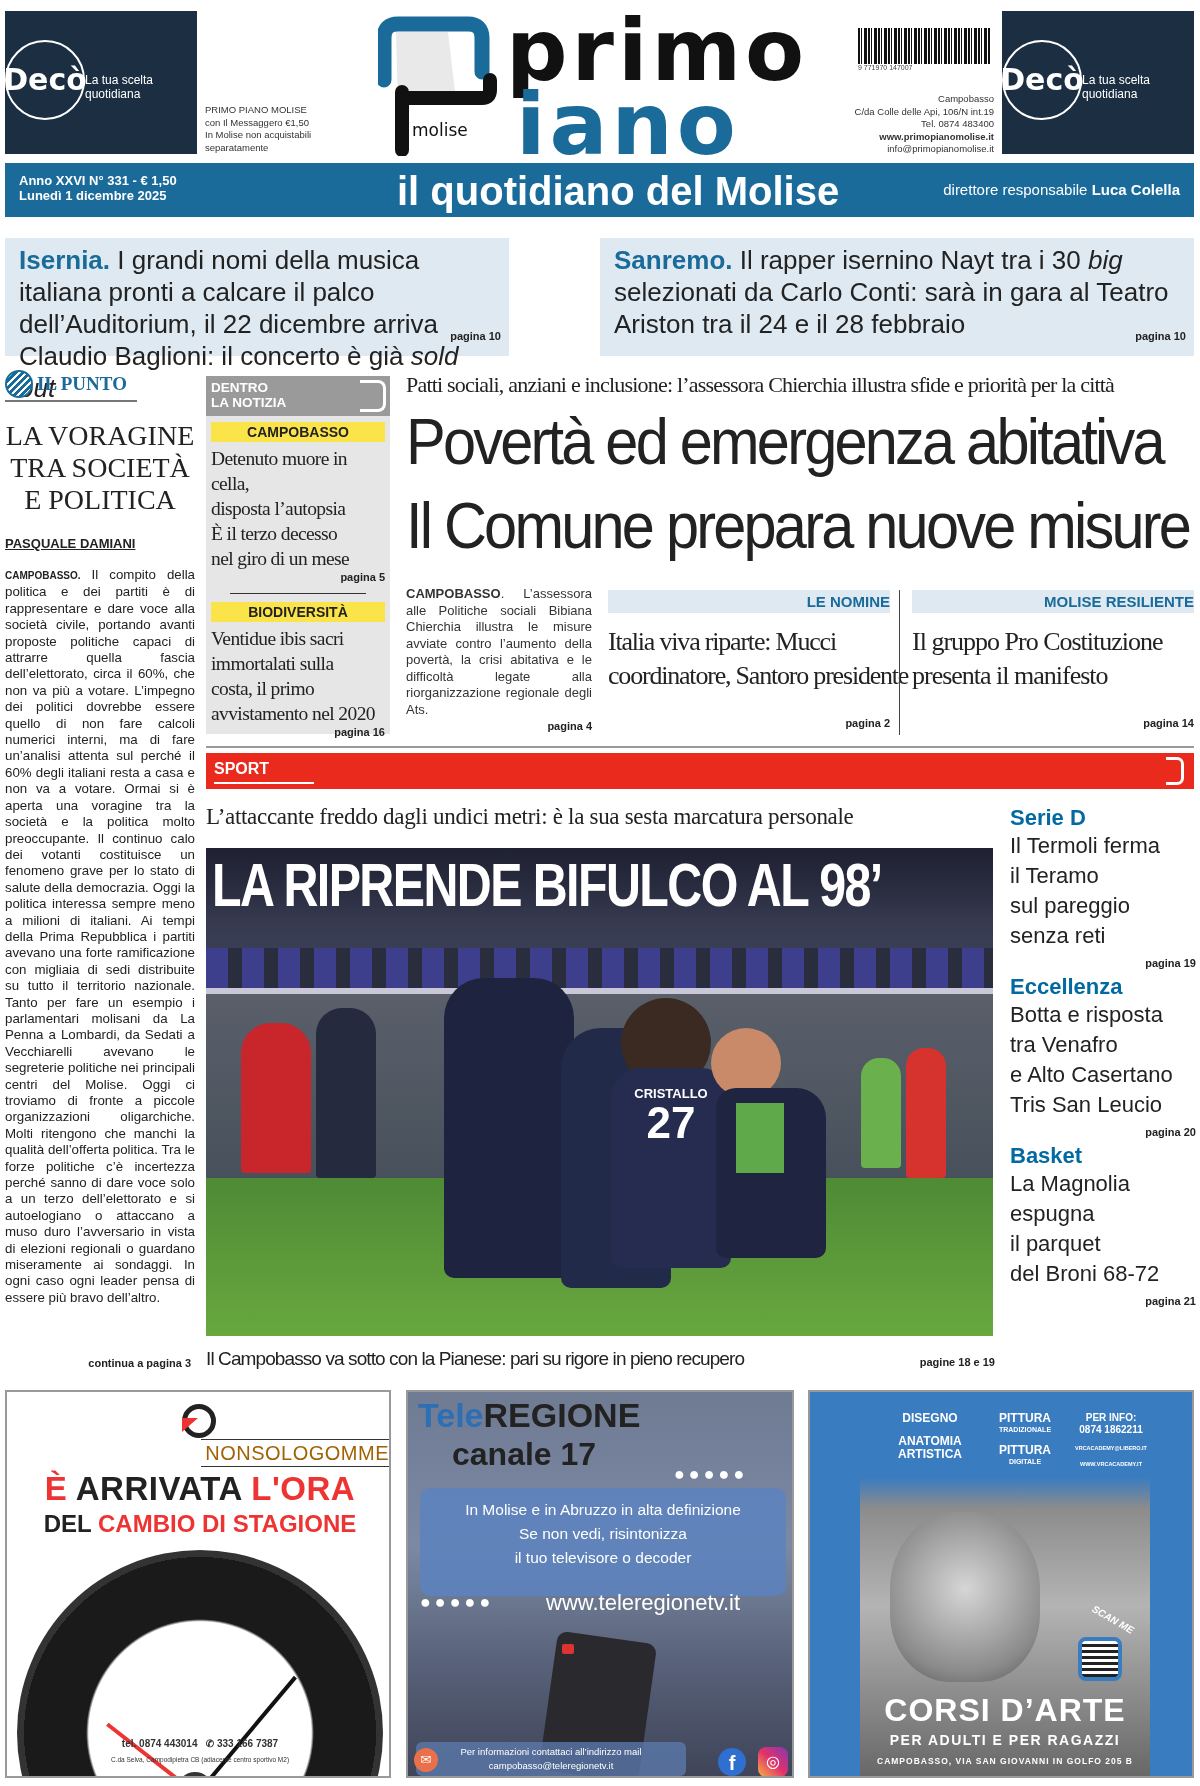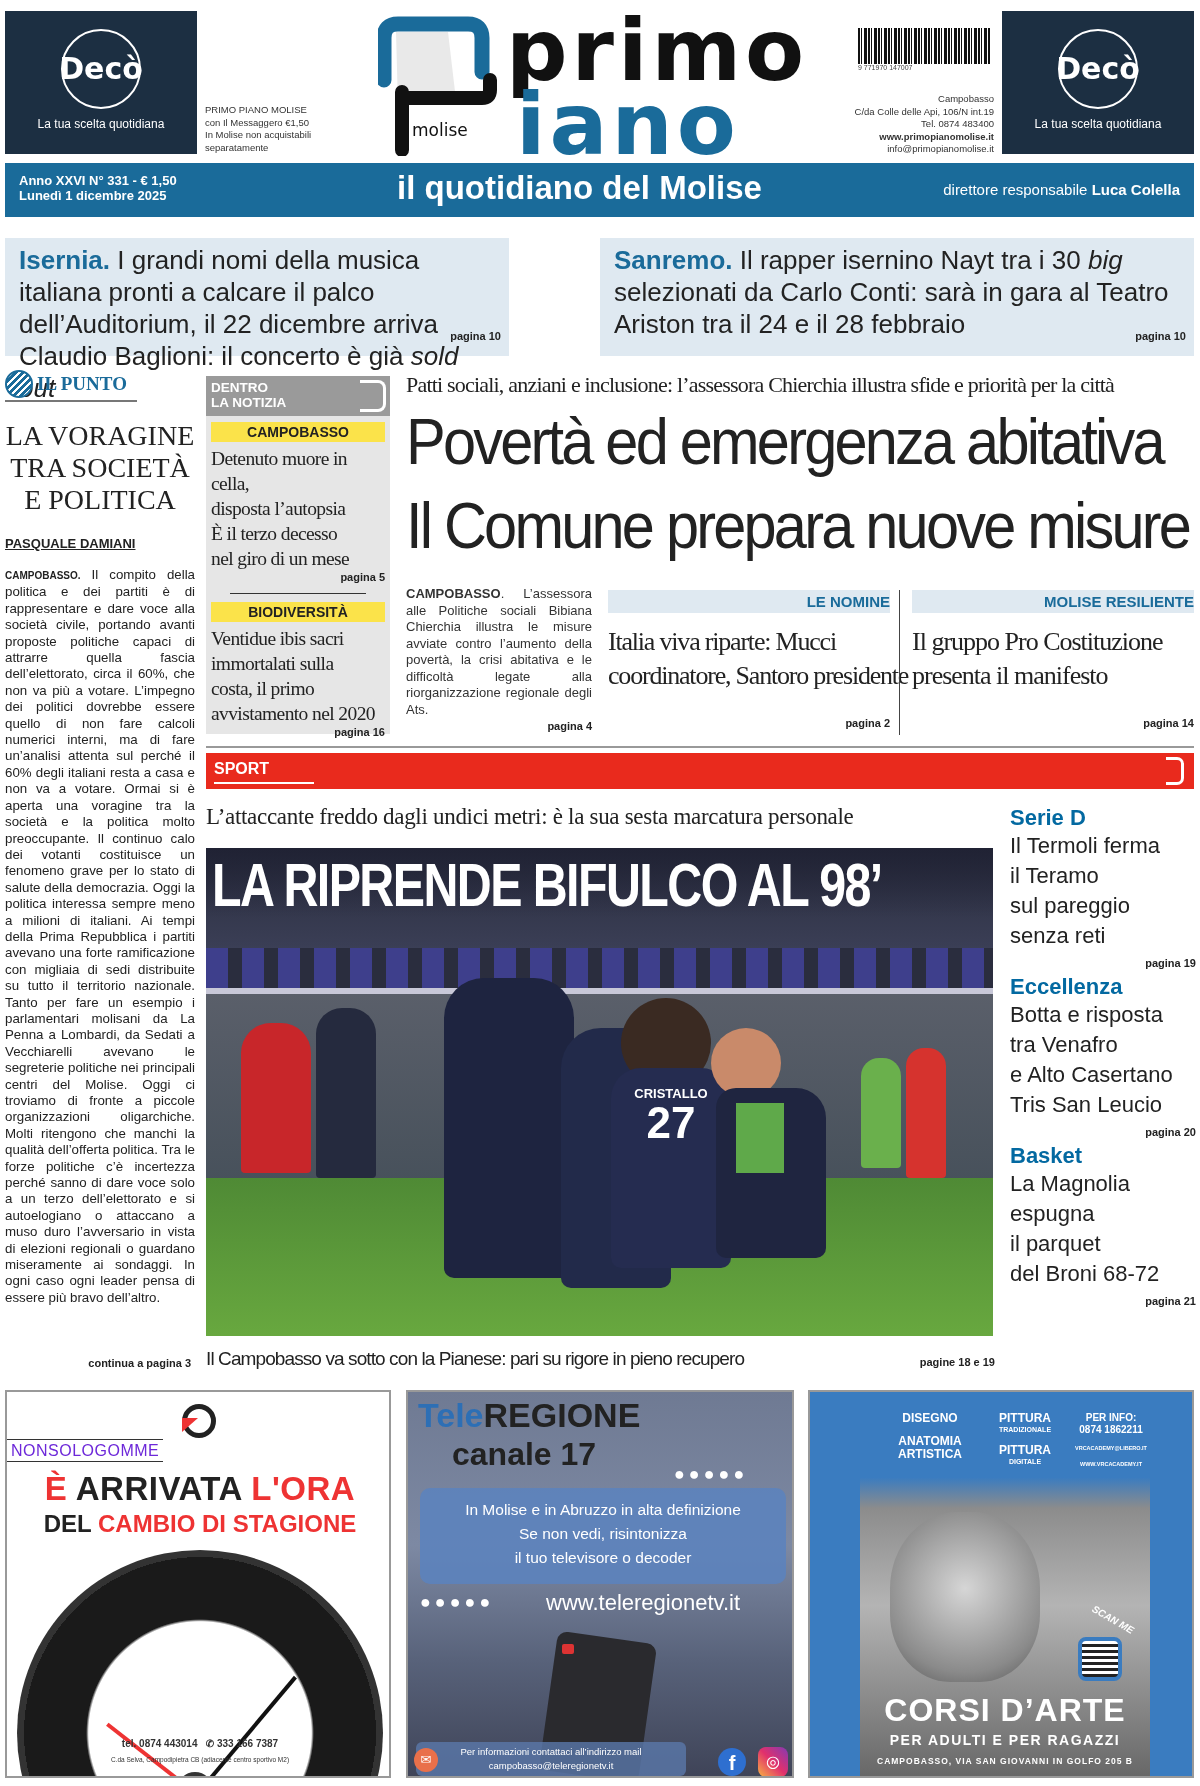--- a/index.html
+++ b/index.html
@@ -1,18 +1,18 @@
 <!DOCTYPE html>
 <html><head>
 <meta charset="utf-8">
 <style>
 *{box-sizing:border-box;margin:0;padding:0}
 body{width:1200px;height:1786px;background:#fff;font-family:"Liberation Sans",sans-serif;color:#222;position:relative;overflow:hidden}
 .abs{position:absolute}
-.deco{background:#1c2f42;color:#fff;display:flex;flex-direction:column;align-items:center;justify-content:center}
+.deco{background:#1c2f42;color:#fff;display:flex;align-items:center;justify-content:center}
 .deco .logo{width:80px;height:80px;border:2px solid #fff;border-radius:50%;display:flex;align-items:center;justify-content:center;font-family:"DejaVu Sans",sans-serif;font-weight:bold;font-size:30px;color:#fff;margin-top:-6px}
 .deco .logo span{color:#e33}
 .deco .tag{font-size:12px;margin-top:8px}
 .pub-info{font-size:9.5px;line-height:12.5px;color:#333}
 .contact{font-size:9.5px;line-height:12.5px;color:#333;text-align:right}
 .barcode{background:repeating-linear-gradient(90deg,#111 0 2px,#fff 2px 3px,#111 3px 4px,#fff 4px 6px,#111 6px 9px,#fff 9px 10px)}
 .bluebar{background:#1a6b9a;color:#fff}
 .teaser{background:#dfe9f1;font-size:26px;line-height:32px;padding:6px 14px;color:#222}
 .teaser .kicker{color:#1a6b9a;font-weight:bold}
 .pg{font-size:11px;font-weight:bold;color:#222;text-align:right}
@@ -71,21 +71,21 @@
       <span style="color:#fff">Decò</span>
     </div>
   <div class="tag">La tua scelta quotidiana</div>
 </div>
 
 <div class="abs bluebar" style="left:5px;top:163px;width:1189px;height:54px">
   <div class="abs" style="left:14px;top:10px;font-size:13px;line-height:15px;font-weight:bold">
     <div>Anno XXVI N° 331 - € 1,50</div>
     <div>Lunedì 1 dicembre 2025</div>
   </div>
-  <div class="abs" style="left:392px;top:6px;font-size:33px;font-weight:bold">il quotidiano del Molise</div>
+  <div class="abs" style="left:392px;top:6px;font-size:40px;font-weight:bold">il quotidiano del Molise</div>
   <div class="abs" style="right:14px;top:18px;font-size:15px">
     <span>direttore responsabile</span>
     <b>Luca Colella</b>
   </div>
 </div>
 
 <div class="abs teaser" style="left:5px;top:238px;width:504px;height:118px">
   <span class="kicker">Isernia.</span>
   <span>I grandi nomi della musica italiana pronti a calcare il palco dell’Auditorium, il 22 dicembre arriva Claudio Baglioni: il concerto è già</span>
   <i>sold out</i>
@@ -240,21 +240,21 @@
       <div>il parquet</div>
       <div>del Broni 68-72</div>
     </div>
     <div class="pg" style="margin-top:6px">pagina 21</div>
   </div>
 </div>
 
 <div class="abs ad" style="left:5px;top:1390px;width:386px;height:388px;background:#fff">
   <div class="abs" style="left:175px;top:12px;width:34px;height:34px;border:5px solid #222;border-radius:50%"></div>
   <div class="abs" style="left:175px;top:26px;width:0;height:0;border-left:16px solid #e33;border-bottom:14px solid transparent"></div>
-  <div class="abs" style="left:0;top:50px;width:386px;text-align:left;font-size:16px;color:#6d28d9;letter-spacing:0.5px"><span style="border-top:1px solid #333;border-bottom:1px solid #333;padding:2px 4px">NONSOLOGOMME</span></div>
+  <div class="abs" style="left:0;top:50px;width:386px;text-align:right;font-size:20px;color:#a16207;letter-spacing:0.5px"><span style="border-top:1px solid #333;border-bottom:1px solid #333;padding:2px 4px">NONSOLOGOMME</span></div>
   <div class="abs" style="left:0;top:118px;width:386px;text-align:center;font-size:24px;font-weight:bold;white-space:nowrap">
     <span style="color:#222">DEL</span>
     <span style="color:#e33">CAMBIO DI STAGIONE</span>
   </div>
   <div class="abs" style="left:0;top:78px;width:386px;text-align:center;font-size:33px;font-weight:bold;letter-spacing:0.5px;white-space:nowrap">
     <span style="color:#e33">È</span>
     <span style="color:#222">ARRIVATA</span>
     <span style="color:#e33">L'ORA</span>
   </div>
   <div class="abs" style="left:10px;top:158px;width:366px;height:366px;border-radius:50%;background:radial-gradient(circle,#fff 0 42%,#fff 42% 43%,#1a1a1a 44% 68%,#333 68% 71%,#111 71% 100%)"></div>
@@ -268,21 +268,21 @@
   </div>
   <div class="abs" style="left:0;top:364px;width:386px;text-align:center;font-size:6.5px;color:#333">C.da Selva, Campodipietra CB (adiacente centro sportivo M2)</div>
 </div>
 
 <div class="abs ad" style="left:406px;top:1390px;width:388px;height:388px;background:linear-gradient(180deg,#6f7a93 0%,#7d89a3 40%,#58627a 70%,#3f4458 100%)">
   <div class="abs" style="left:10px;top:4px;font-size:34px;font-weight:bold;white-space:nowrap">
     <span style="color:#2d6fb5">Tele</span><span style="color:#222">REGIONE</span>
   </div>
   <div class="abs" style="left:44px;top:44px;font-size:32px;font-weight:bold;color:#222">canale 17</div>
   <div class="abs" style="left:266px;top:72px;font-size:18px;color:#fff;letter-spacing:4px">●●●●●</div>
-  <div class="abs" style="left:12px;top:96px;width:366px;height:96px;background:rgba(90,130,190,.85);border-radius:10px;color:#fff;text-align:center;font-size:15.5px;line-height:24px;padding-top:10px">
+  <div class="abs" style="left:12px;top:96px;width:366px;height:108px;background:rgba(90,130,190,.85);border-radius:10px;color:#fff;text-align:center;font-size:15.5px;line-height:24px;padding-top:10px">
     <div>In Molise e in Abruzzo in alta definizione</div>
     <div>Se non vedi, risintonizza</div>
     <div>il tuo televisore o decoder</div>
   </div>
   <div class="abs" style="left:12px;top:200px;font-size:18px;color:#fff;letter-spacing:4px">●●●●●</div>
   <div class="abs" style="left:138px;top:198px;font-size:22px;color:#fff">www.teleregionetv.it</div>
   <div class="abs" style="left:140px;top:245px;width:100px;height:140px;background:#2a2a2e;border-radius:10px;transform:rotate(8deg)"></div>
   <div class="abs" style="left:154px;top:252px;width:12px;height:10px;background:#d33;border-radius:2px"></div>
   <div class="abs" style="left:8px;top:350px;width:270px;height:34px;background:rgba(90,120,170,.8);border-radius:6px;color:#fff;font-size:9.5px;text-align:center;line-height:14px;padding-top:3px">
     <div>Per informazioni contattaci all’indirizzo mail</div>

